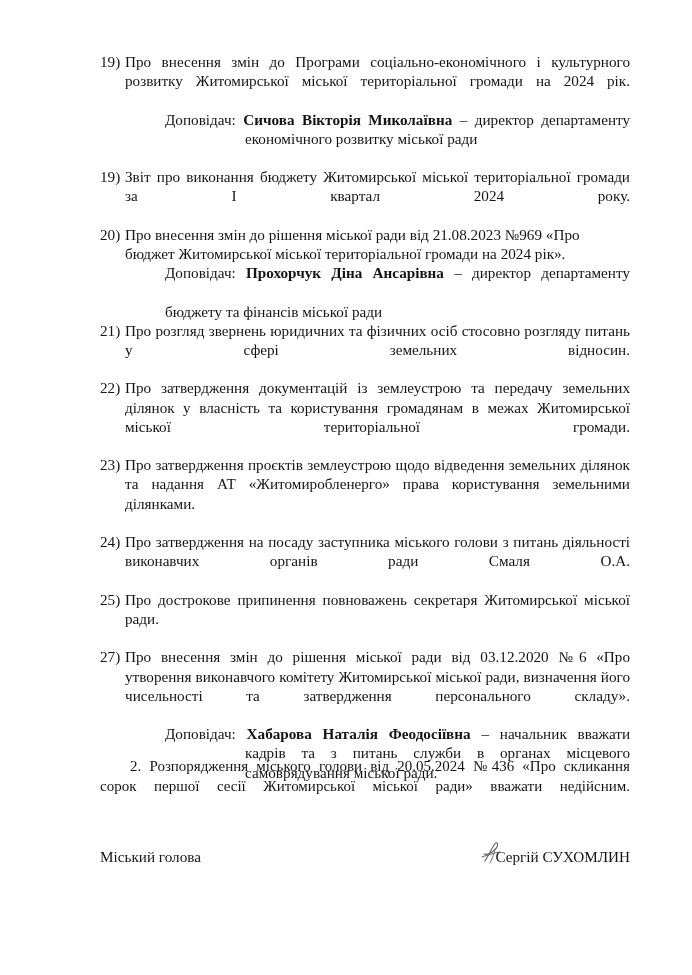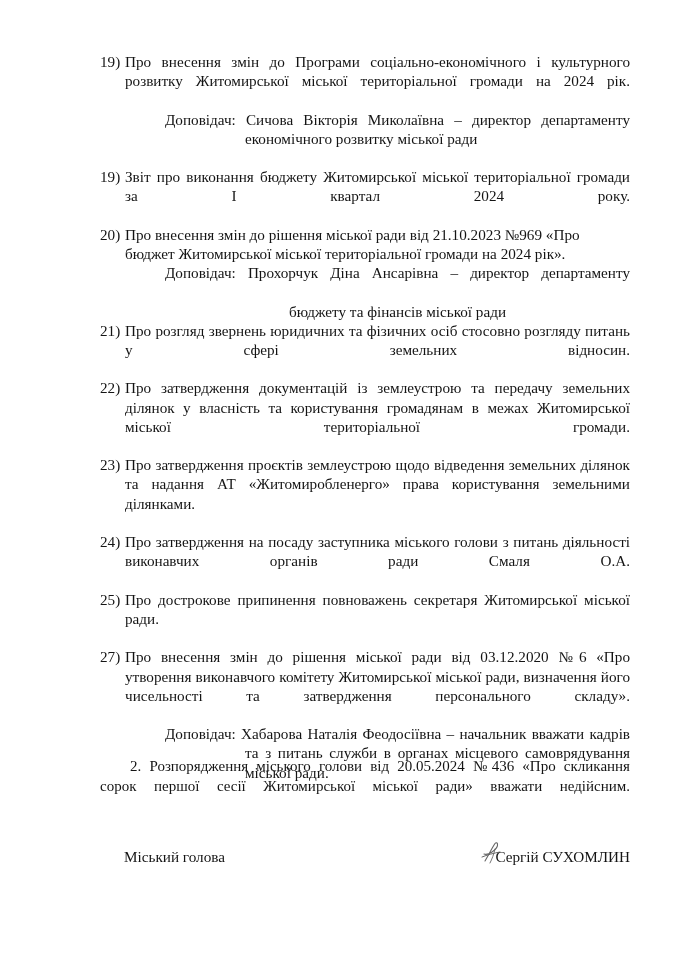--- a/index.html
+++ b/index.html
@@ -78,29 +78,28 @@
     content: "";
     display: inline-block;
     width: 100%;
   }
   .speaker .hang {
     display: block;
     padding-left: 80px;
     text-indent: -80px;
   }
   .speaker b {
-    font-weight: normal;
+    font-weight: bold;
   }
   .speaker.center-2nd {
     text-align: left;
   }
   .speaker.center-2nd::after { content: none; }
   .speaker .line-center {
     display: block;
-    text-align: center;
   }
   .speaker .line-just {
     display: block;
     text-align: justify;
   }
   .speaker .line-just::after {
     content: "";
     display: inline-block;
     width: 100%;
   }
@@ -127,21 +126,21 @@
     position: absolute;
     left: 100px;
     top: 847px;
     width: 530px;
     display: flex;
     justify-content: space-between;
     align-items: baseline;
     font-size: 15.2px;
     line-height: 19px;
   }
-  .sign-title { white-space: nowrap; margin-left: 24px; }
+  .sign-title { white-space: nowrap; }
   .sign-name {
     white-space: nowrap;
     position: relative;
     padding-left: 8px;
     text-align: center;
   }
   .sign-mark {
     position: absolute;
     left: -6px;
     top: -7px;
@@ -174,21 +173,21 @@
       </span>
     </div>
 
     <div class="item">
       <span class="item-num">19)</span>
       <span class="item-text">Звіт про виконання бюджету Житомирської міської територіальної громади за I квартал 2024 року.</span>
     </div>
 
     <div class="item">
       <span class="item-num">20)</span>
-      <span class="item-text no-justify">Про внесення змін до рішення міської ради від 21.10.2023 №969 «Про бюджет Житомирської міської територіальної громади на 2024 рік».</span>
+      <span class="item-text no-justify">Про внесення змін до рішення міської ради від 21.08.2023 №969 «Про бюджет Житомирської міської територіальної громади на 2024 рік».</span>
     </div>
 
     <div class="speaker center-2nd">
       <span class="line-just">
         <span>Доповідач:</span>
         <b>Прохорчук Діна Ансарівна</b>
         <span>–</span>
         <span>директор департаменту</span>
       </span>
       <span class="line-center">бюджету та фінансів міської ради</span>

